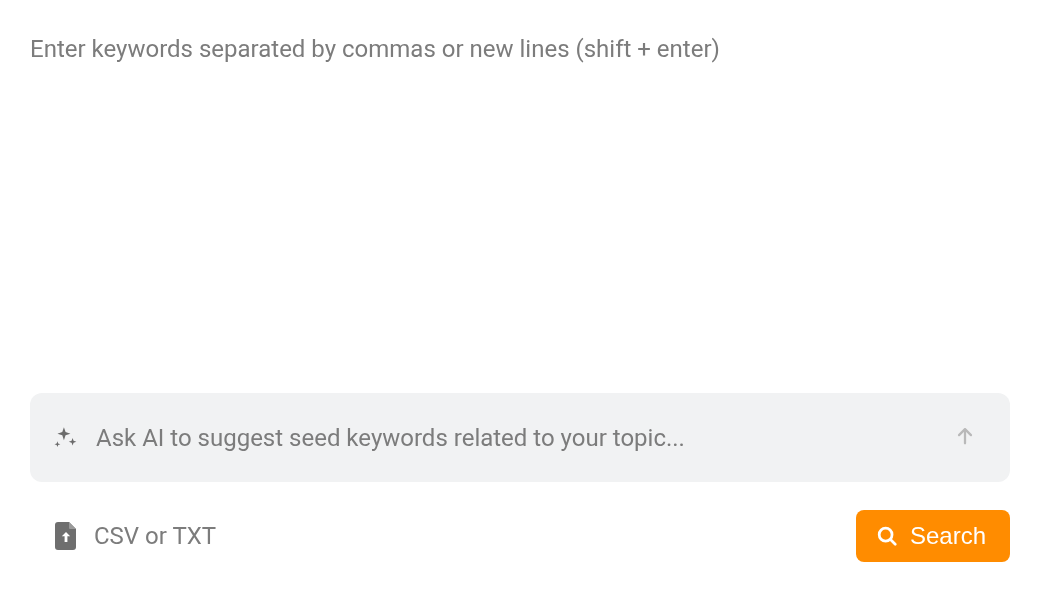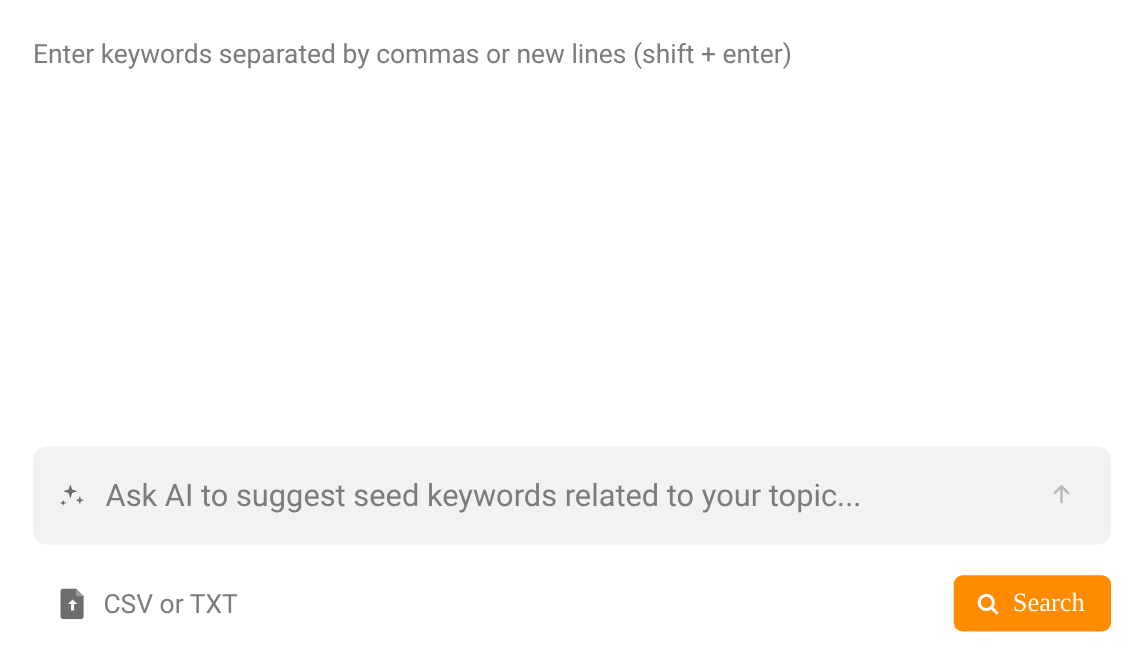--- a/index.html
+++ b/index.html
@@ -1,17 +1,17 @@
 <!DOCTYPE html>
 <html><head>
 <meta charset="utf-8">
 <style>
   * { box-sizing: border-box; margin: 0; padding: 0; }
   html, body { width: 1040px; height: 598px; background: #fff; font-family: -apple-system, BlinkMacSystemFont, "Segoe UI", Roboto, Arial, sans-serif; }
-  .wrap { padding: 32px 30px 24px 30px; height: 100%; display: flex; flex-direction: column; }
+  .wrap { padding: 32px 30px 36px 30px; height: 100%; display: flex; flex-direction: column; }
 
   .keyword-area {
     flex: 1 1 auto;
     width: 100%;
     border: none;
     outline: none;
     resize: none;
     font-size: 24px;
     font-family: inherit;
     line-height: 1.45;
@@ -27,21 +27,21 @@
     background: #f1f2f3;
     border-radius: 12px;
     padding: 28px 30px 28px 22px;
     margin-top: 20px;
   }
   .ai-input {
     flex: 1 1 auto;
     border: none;
     outline: none;
     background: transparent;
-    font-size: 28px;
+    font-size: 24px;
     font-family: inherit;
     color: #404040;
   }
   .ai-input::placeholder { color: #7c7c7c; }
   .sparkle-icon { color: #6b6b6b; display: flex; }
   .send-btn {
     border: none;
     background: transparent;
     padding: 4px;
     color: #b9b9b9;
@@ -127,21 +127,21 @@
     display: flex;
     align-items: center;
     gap: 12px;
     background: #ff8c00;
     color: #fff;
     border: none;
     border-radius: 8px;
     padding: 12px 24px 12px 20px;
     font-size: 24px;
     cursor: pointer;
-    font-family: Liberation Serif, serif;
+    font-family: Liberation Sans, sans-serif;
   }
   .search-btn svg { display: block; }
 </style>
 </head>
 <body>
 
 <div class="wrap">
 
   <textarea class="keyword-area" placeholder="Enter keywords separated by commas or new lines (shift + enter)" style=""></textarea>
 

